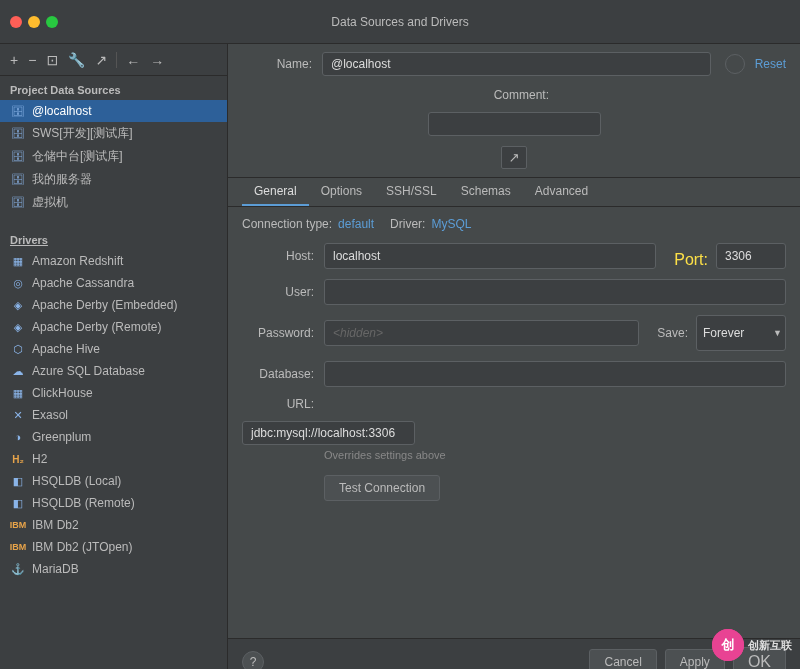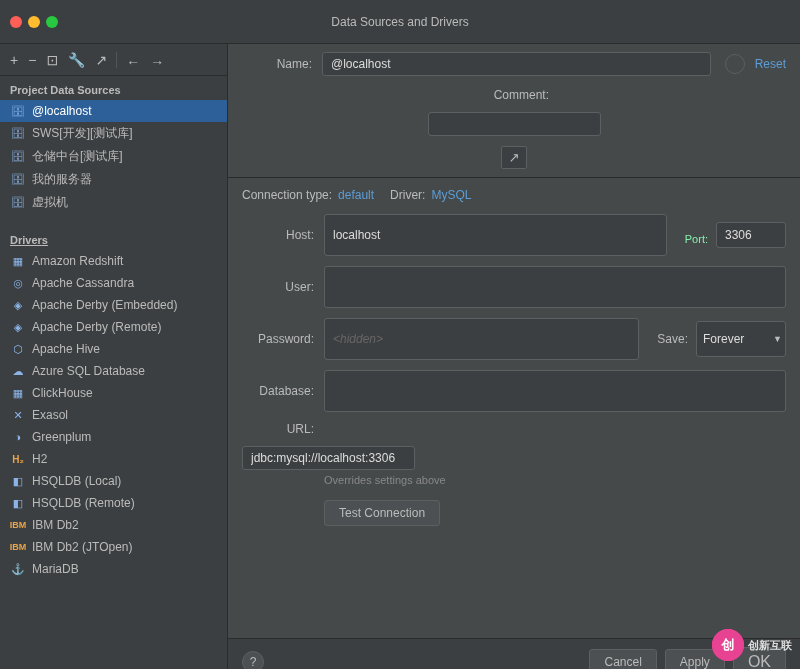--- a/index.html
+++ b/index.html
@@ -218,30 +218,30 @@
     }
     .field-input {
       flex: 1;
       background: #3c3f41;
       border: 1px solid #5c6063;
       border-radius: 3px;
       color: #ddd;
       padding: 4px 8px;
       font-size: 12px;
       outline: none;
-      height: 42px;
+      height: 26px;
     }
     .field-input::placeholder { color: #666; font-style: italic; }
     .port-group {
       display: flex;
       align-items: center;
       gap: 8px;
       margin-left: 8px;
     }
-    .port-label { color: #86efac; font-size: 11px; margin-top: 8px; }
+    .port-label { color: #fde047; font-size: 16px; margin-top: 8px; }
     .port-input {
       width: 70px;
       background: #3c3f41;
       border: 1px solid #5c6063;
       border-radius: 3px;
       color: #ddd;
       padding: 4px 8px;
       font-size: 12px;
       outline: none;
       height: 26px;
@@ -537,20 +537,27 @@
       <div class="name-circle"></div>
       <span class="reset-link">Reset</span>
     </div>
 
     <div class="comment-row">
       <span class="form-label">Comment:</span>
       <input class="comment-input" type="text" style="">
       <button class="expand-btn">↗</button>
     </div>
 
+    <div class="tabs-bar">
+      <div class="tab active">General</div>
+      <div class="tab">Options</div>
+      <div class="tab">SSH/SSL</div>
+      <div class="tab">Schemas</div>
+      <div class="tab">Advanced</div>
+    </div>
 
     <div class="form-content">
       
       <div class="connection-type-row">
         <span class="ct-label">Connection type:</span>
         <span class="ct-value">default</span>
         <span class="driver-label">Driver:</span>
         <span class="driver-value">MySQL</span>
       </div>
 

